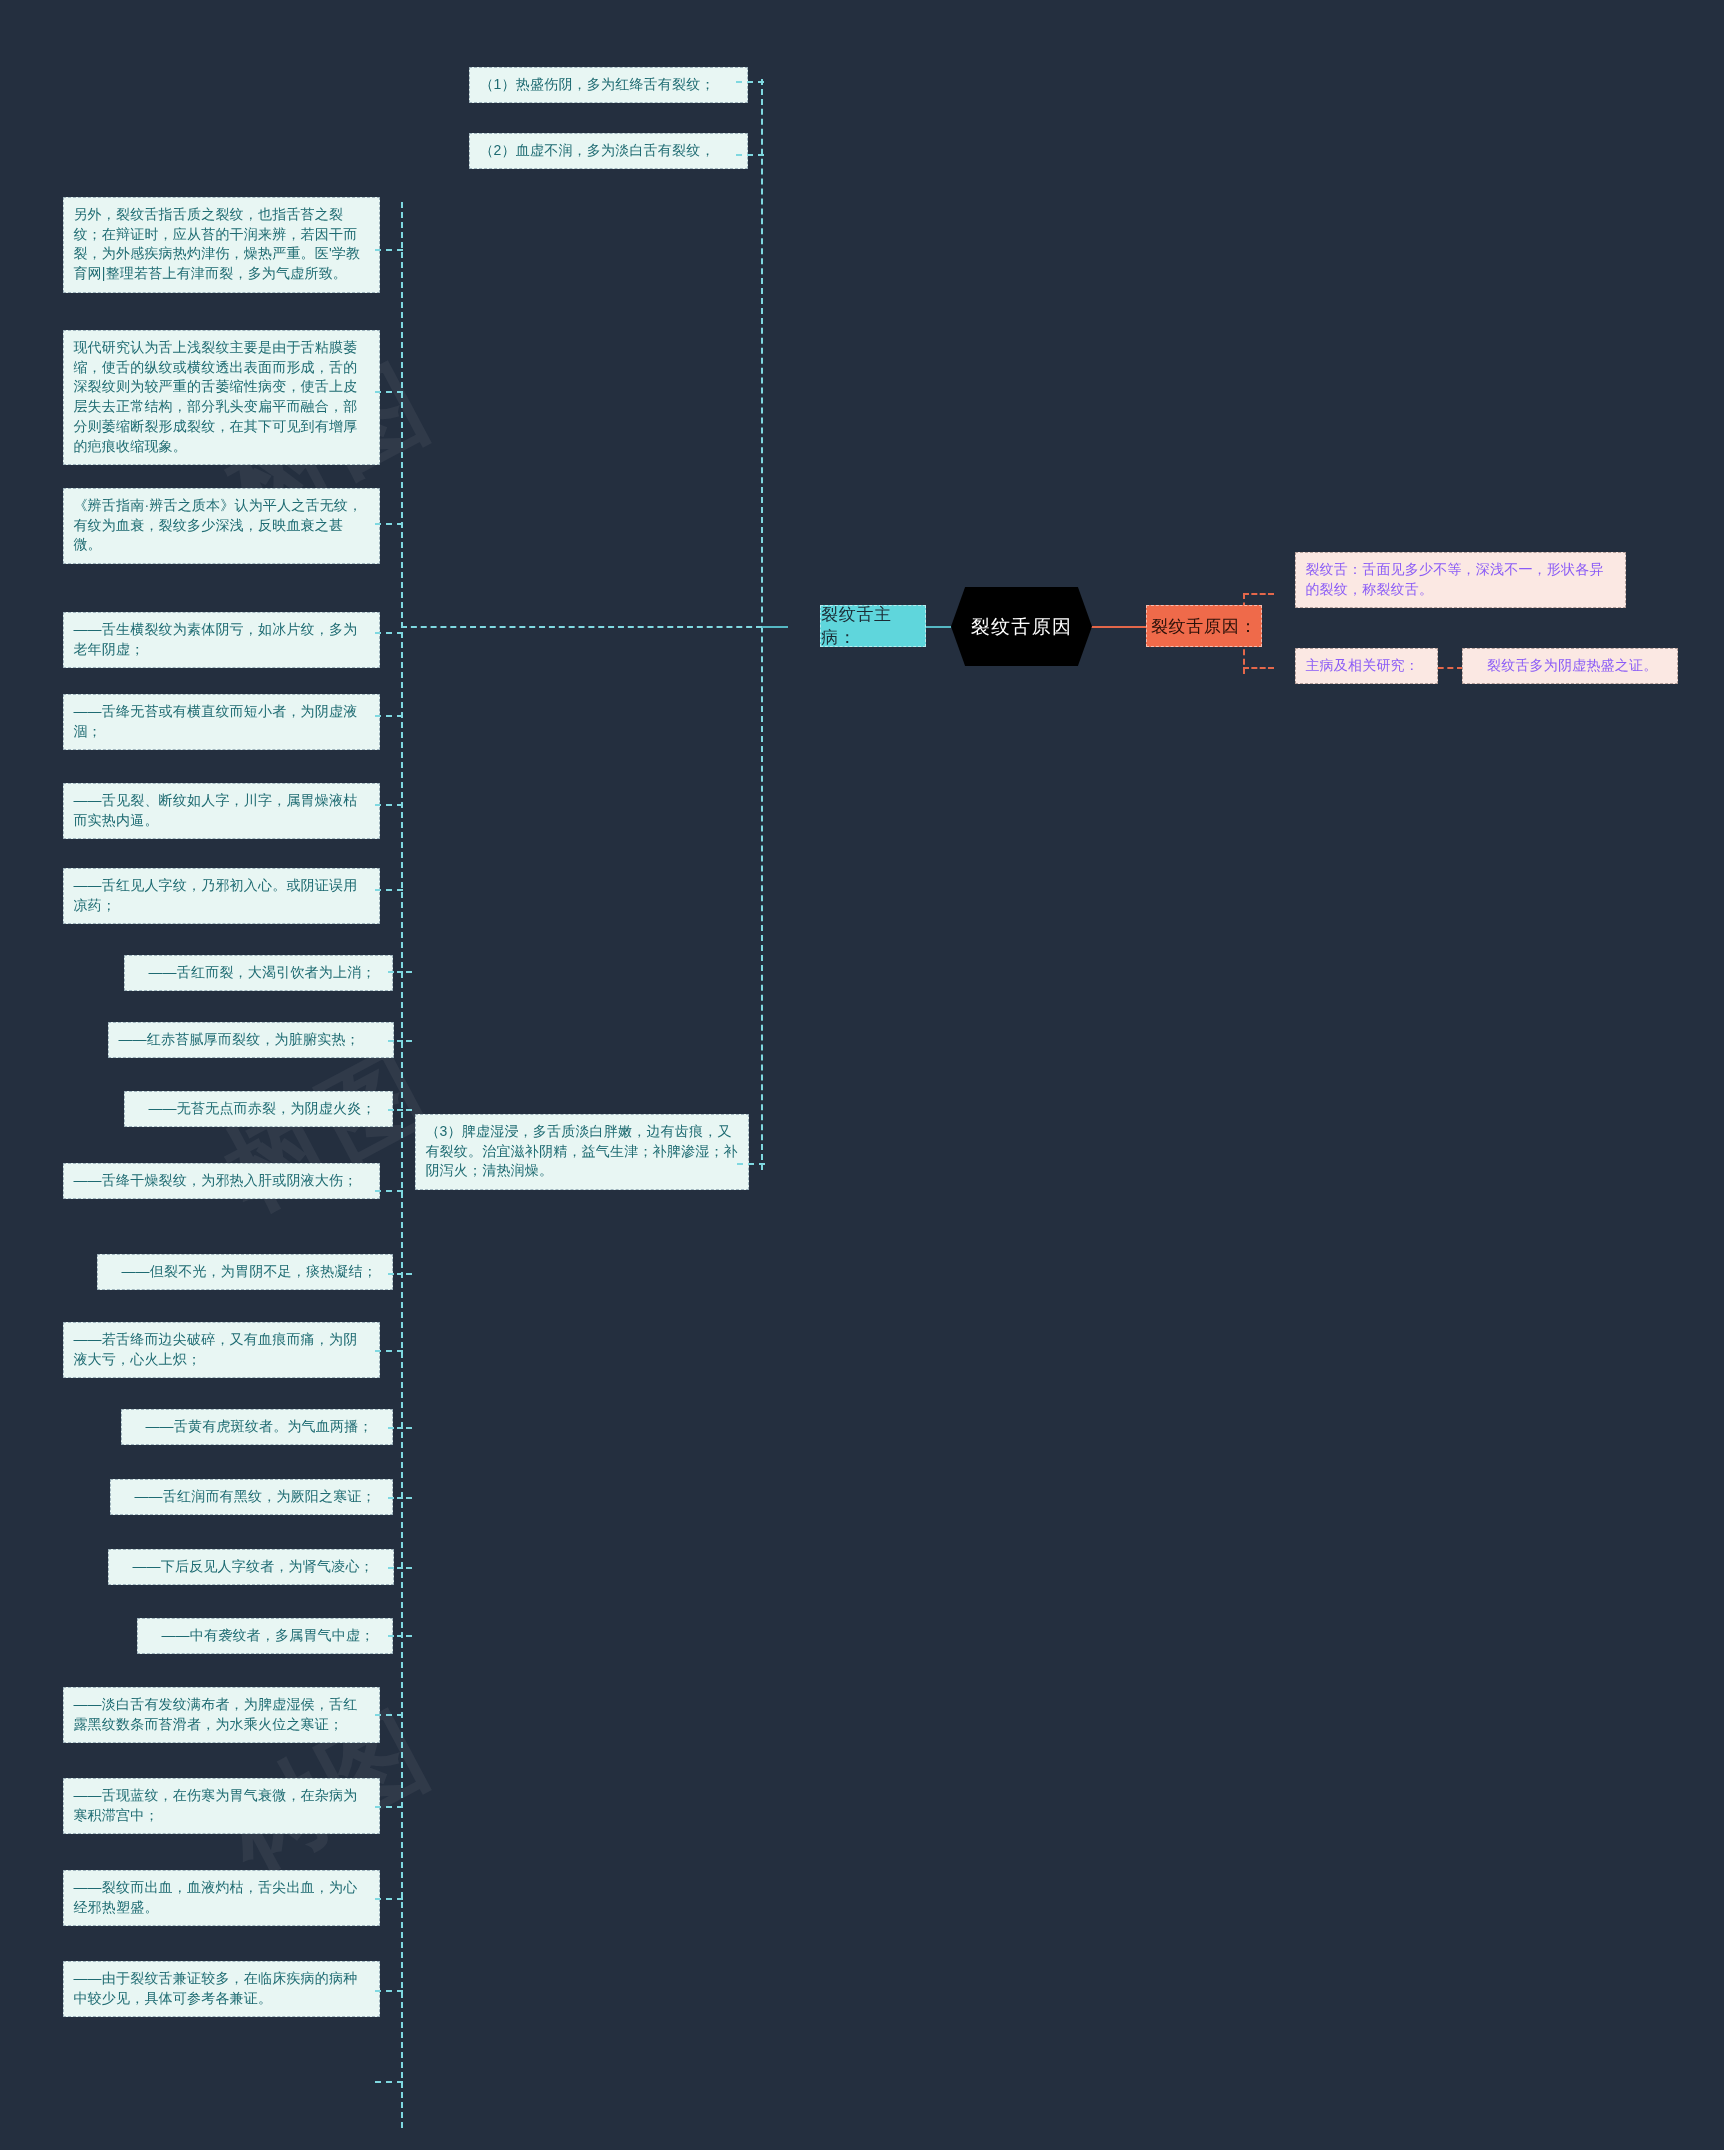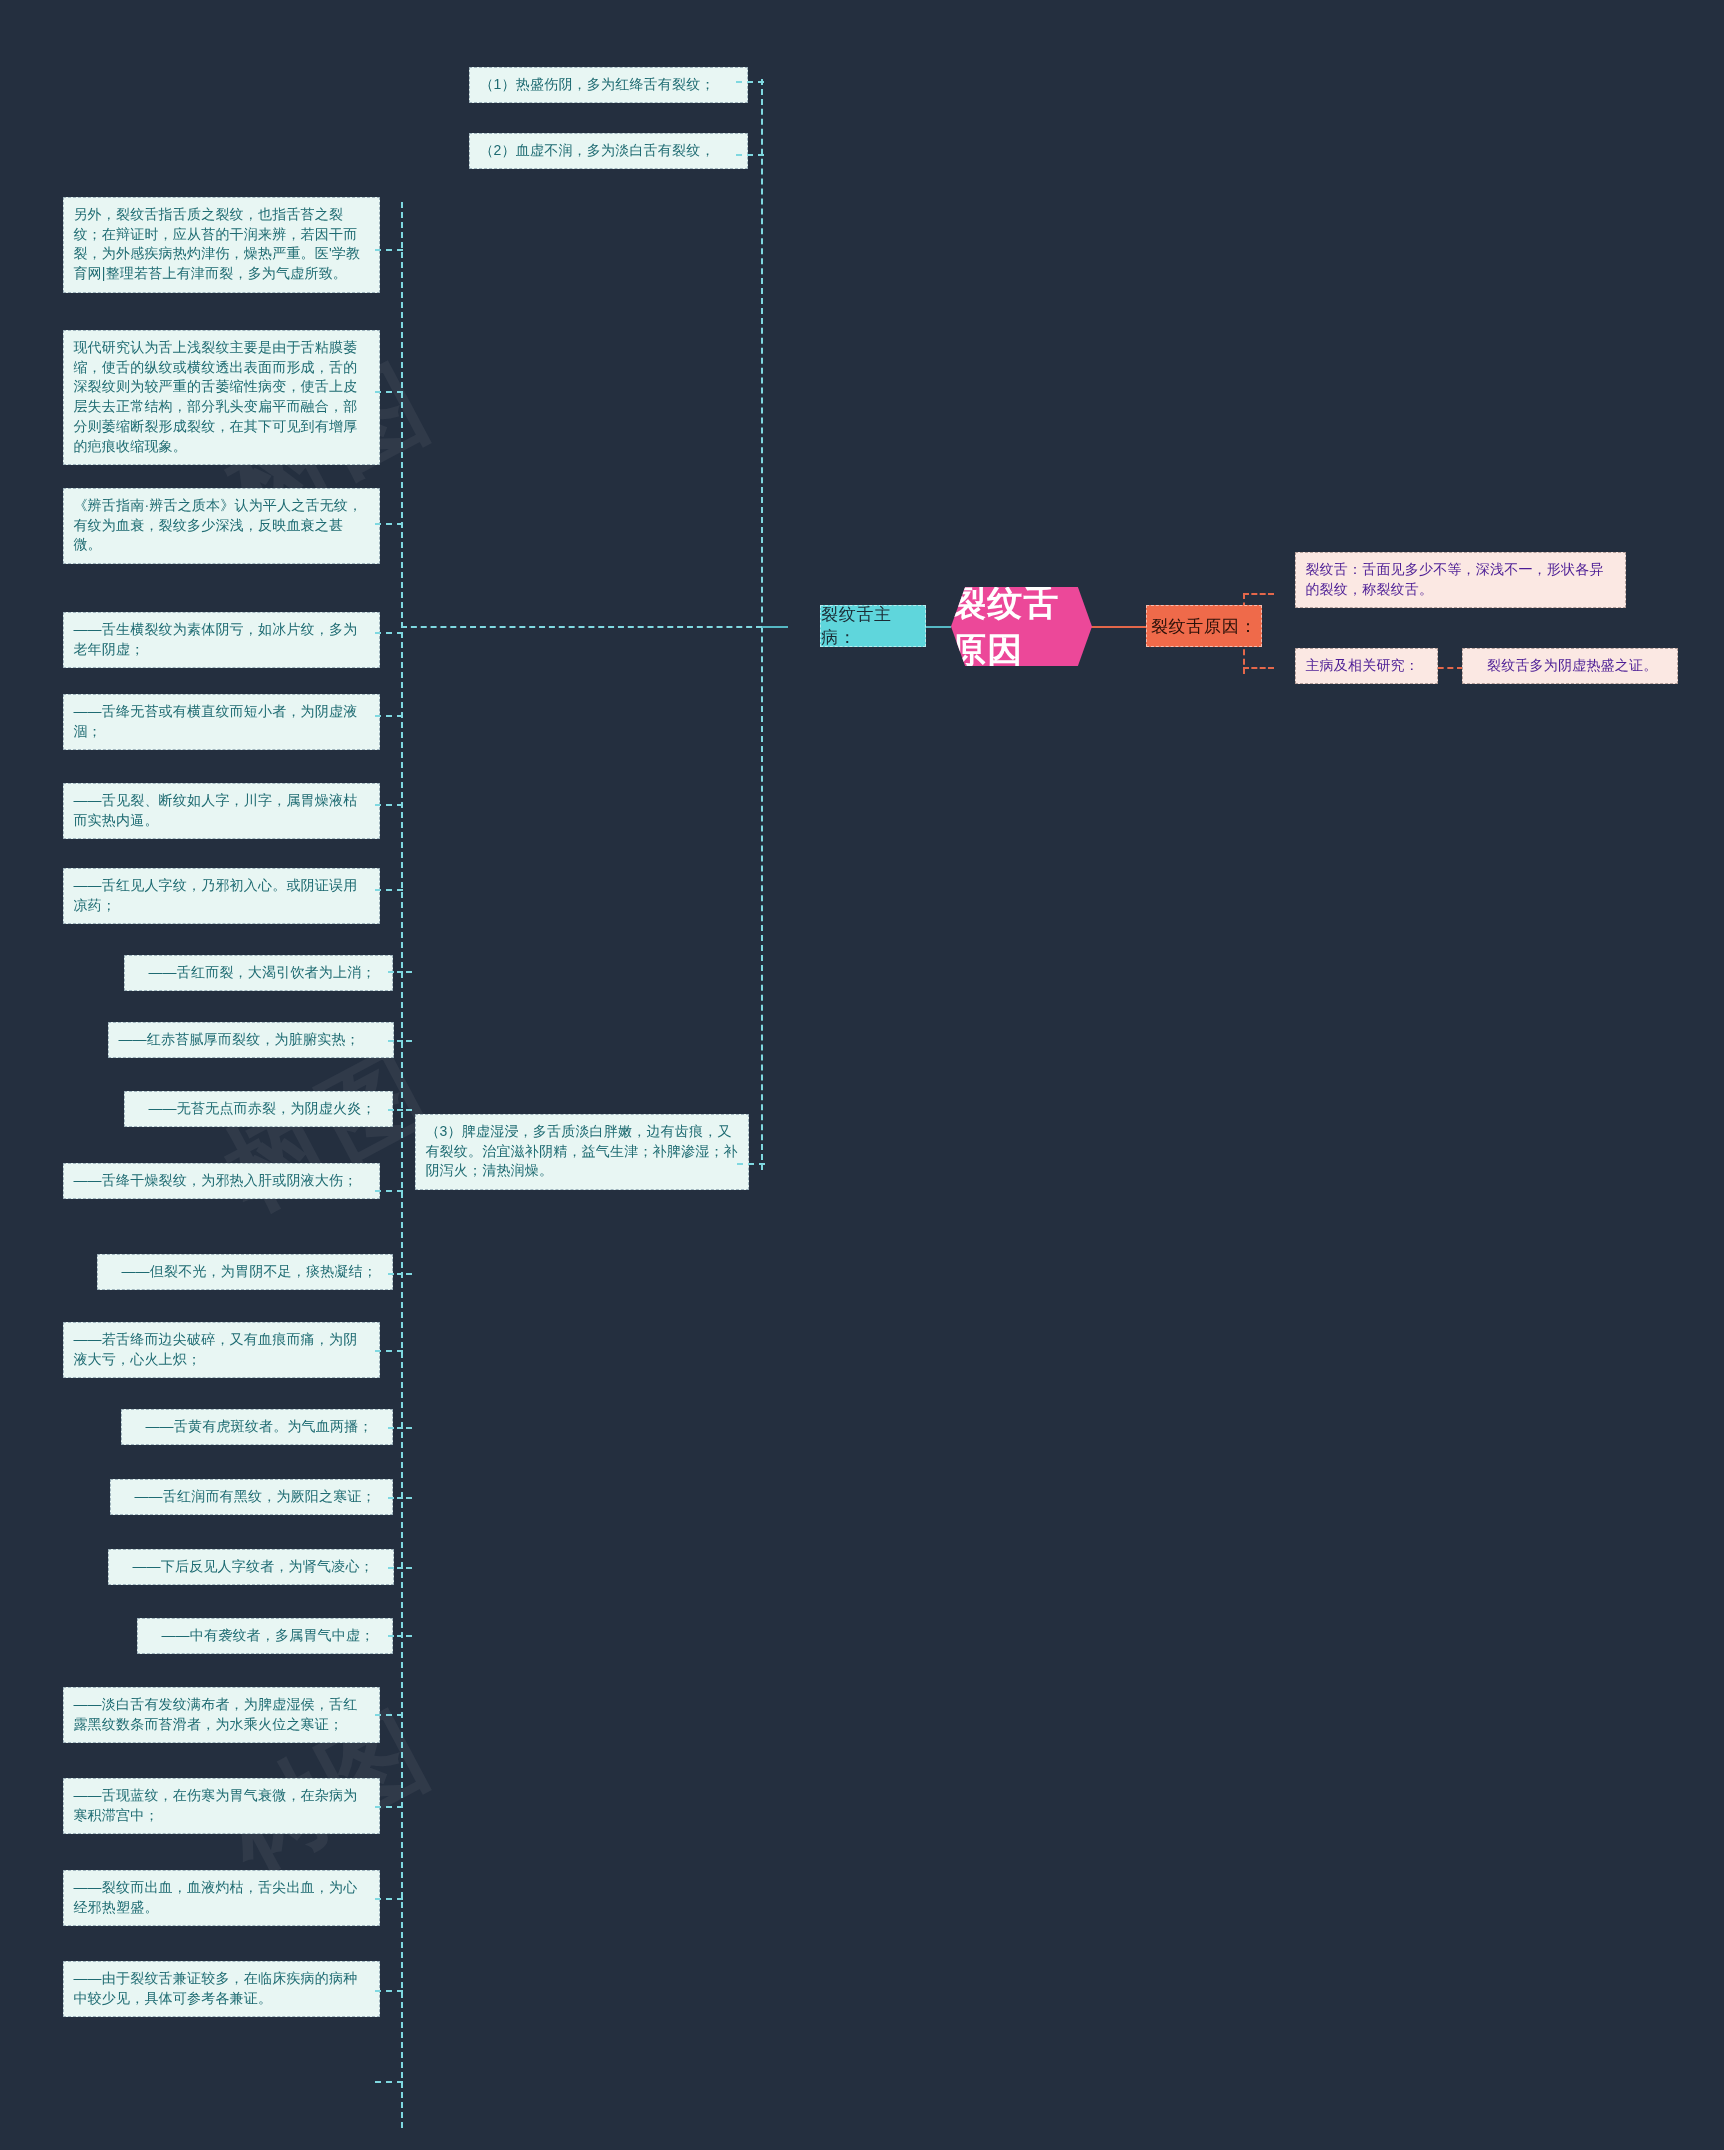--- a/index.html
+++ b/index.html
@@ -53,47 +53,46 @@
     border:1.3px dashed #9fb4bd;
     color:#1e6b72;
     font-size:14px;
     line-height:1.42;
     padding:6.7px 9.4px 7.4px 9.4px;
     letter-spacing:0.2px;
   }
   .node.pink{
     background:#fbe8e3;
     border:1.3px dashed #b49f9a;
-    color:#4c1d95;
+    color:#8b5cf6;
   }
   .node.ind1{ text-indent:1.0em; }
 
   
   .chip{
     position:absolute;
     box-sizing:border-box;
     display:flex;align-items:center;justify-content:center;
     font-size:17px;
     letter-spacing:0.7px;
     border:1.3px dashed rgba(255,255,255,0.55);
     color:#1b2b34;
   }
   .chip.cyan{background:#5fd6dc;margin-left:32px;}
   .chip.red{background:#ef6a4a;color:#2a1009;}
 
   
   .hex{
     position:absolute;
-    background:#ec4899;
+    background:#000000;
     color:#ffffff;
-    font-size:35px;
+    font-size:19px;
     letter-spacing:1.3px;
     display:flex;align-items:center;justify-content:center;
     clip-path:polygon(10% 0%,90% 0%,100% 50%,90% 100%,10% 100%,0% 50%);
-    font-weight:bold;
   }
 </style>
 </head>
 <body>
 
 <div id="canvas">
 
   <div class="watermark" style="left:222px;top:377px;">树图</div>
   <div class="watermark" style="left:222px;top:1064px;">树图</div>
   <div class="watermark" style="left:222px;top:1724px;">树图</div>

